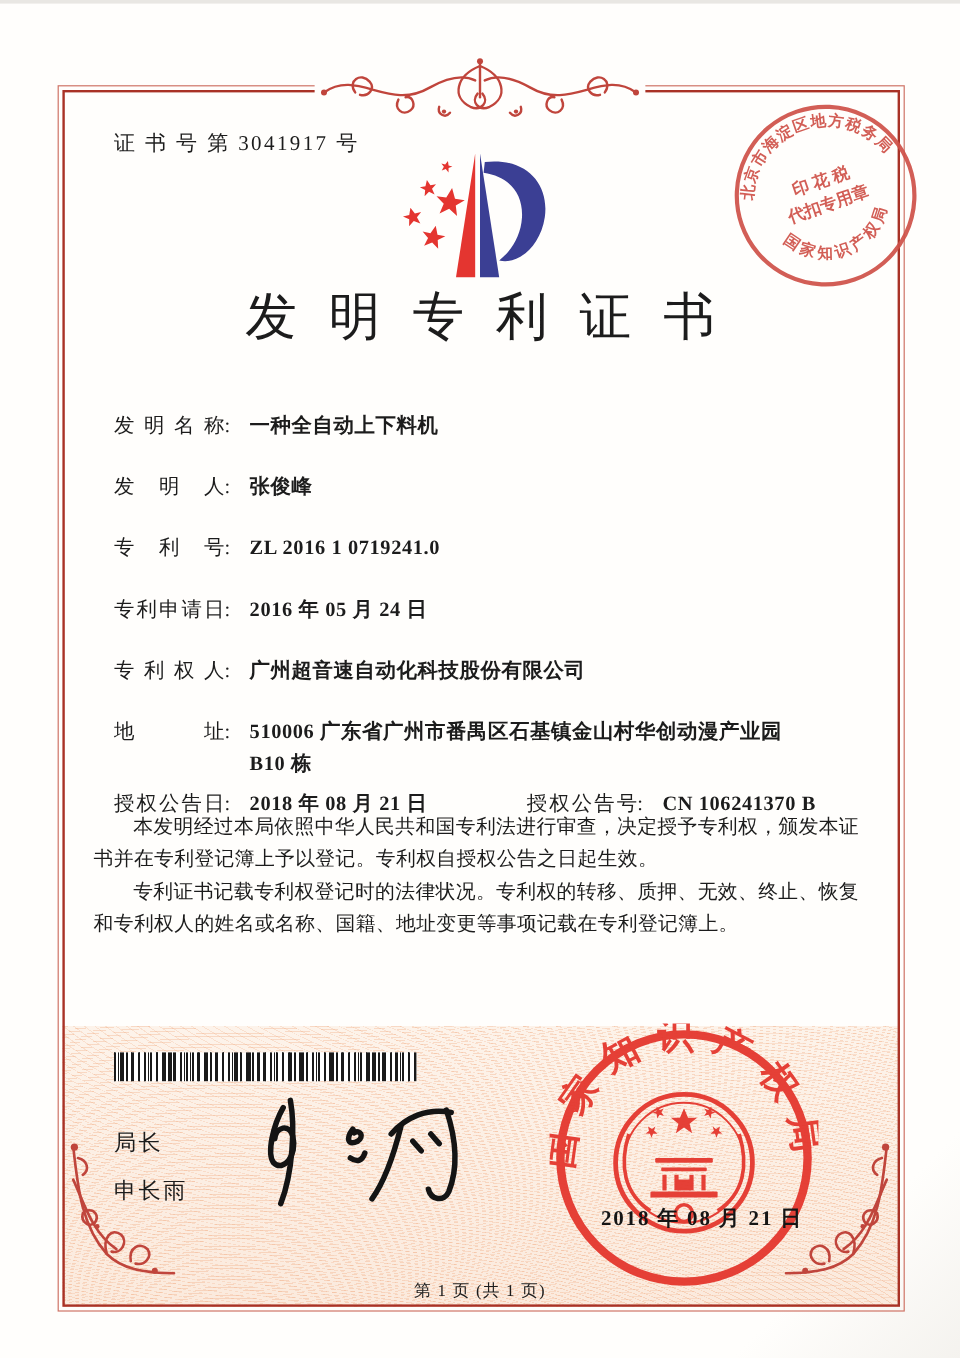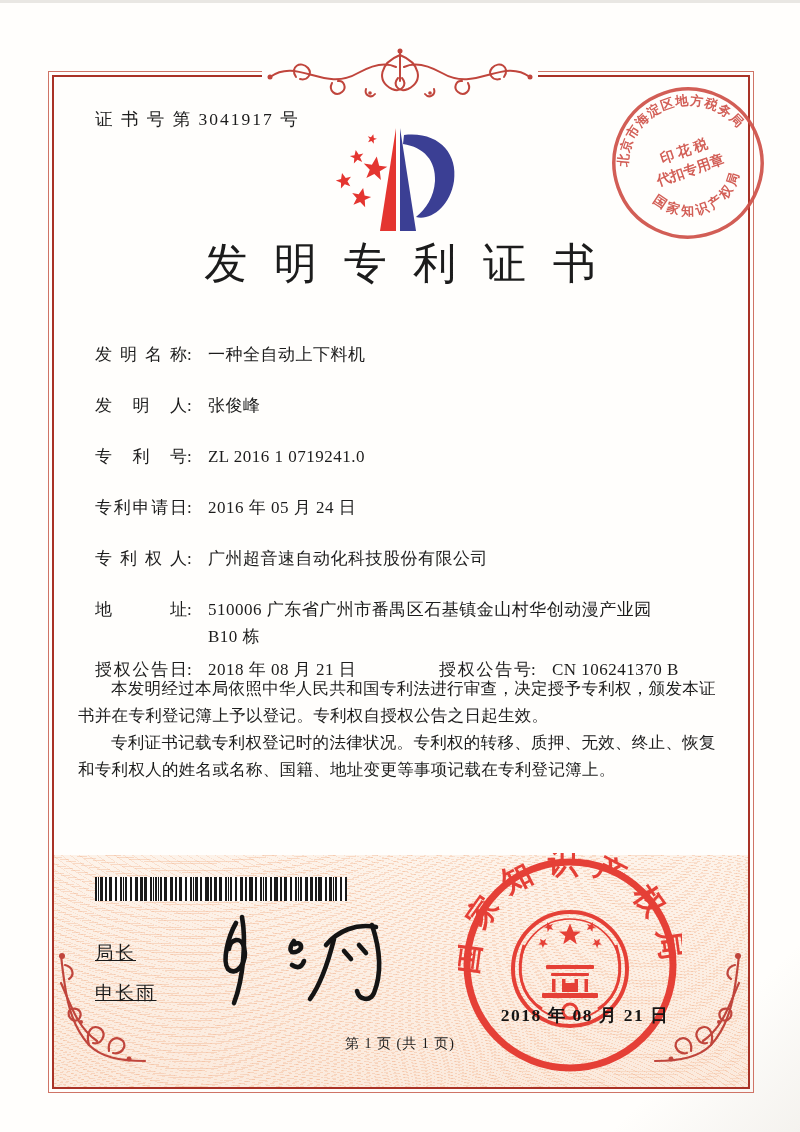--- a/index.html
+++ b/index.html
@@ -29,40 +29,40 @@
   .cert-no{position:absolute;left:95px;top:104px;font-size:17.5px;letter-spacing:2px;z-index:4;}
   .logo{position:absolute;left:330px;top:120px;width:140px;height:114px;z-index:4;}
   .title{position:absolute;left:0;top:232px;width:800px;text-align:center;font-size:43px;font-weight:normal;
          letter-spacing:.62em;text-indent:.62em;z-index:4;}
   .tax-stamp{position:absolute;left:608px;top:80px;width:160px;height:160px;z-index:4;transform:rotate(-19deg);opacity:.92;}
   
   .fields{position:absolute;left:95px;top:338px;width:625px;z-index:4;}
   .f-row{font-size:17px;line-height:27px;margin-bottom:24px;}
   .f-label{display:inline-block;width:92px;text-align:justify;text-align-last:justify;vertical-align:top;white-space:nowrap;}
   .f-colon{vertical-align:top;}
-  .f-value{margin-left:12px;display:inline-block;max-width:478px;vertical-align:top;letter-spacing:.5px;}
+  .f-value{margin-left:12px;display:inline-block;max-width:478px;vertical-align:top;letter-spacing:.5px;font-weight:bold;}
   .f-row.addr{margin-bottom:6px;}
   .grant{position:relative;height:27px;margin-bottom:0;}
   .grant .pair2{position:absolute;left:344px;top:0;white-space:nowrap;}
   
   .body-text{position:absolute;left:78px;top:672px;width:650px;z-index:4;font-size:16.5px;line-height:27px;}
   .body-text p{margin:0;text-indent:2em;letter-spacing:.3px;}
   
   .barcode{position:absolute;left:95px;top:874px;width:252px;height:24px;z-index:4;
     background:
       repeating-linear-gradient(90deg,#191919 0 2px,rgba(0,0,0,0) 2px 5px),
       repeating-linear-gradient(90deg,#191919 0 1px,rgba(0,0,0,0) 1px 7px),
       repeating-linear-gradient(90deg,rgba(0,0,0,0) 0 3px,#191919 3px 4px,rgba(0,0,0,0) 4px 11px),
       #fff;}
-  .signoff{position:absolute;left:95px;top:930px;z-index:4;font-size:18.5px;line-height:40px;letter-spacing:2px;text-decoration:underline;}
+  .signoff{position:absolute;left:95px;top:930px;z-index:4;font-size:18.5px;line-height:40px;letter-spacing:2px;}
   .signature{position:absolute;left:198px;top:908px;width:212px;height:102px;z-index:4;}
   .seal{position:absolute;left:458px;top:850px;width:224px;height:224px;z-index:4;opacity:.95;}
   .seal-date{position:absolute;left:470px;top:1000px;width:230px;z-index:5;font-size:17.5px;font-weight:600;
              letter-spacing:1.5px;color:#151515;text-align:center;}
-  .footer{position:absolute;left:0;top:1032px;width:800px;text-align:center;font-size:14px;letter-spacing:1px;z-index:4;}
+  .footer{position:absolute;left:0;top:1064px;width:800px;text-align:center;font-size:14px;letter-spacing:1px;z-index:4;}
 </style>
 </head>
 <body>
 
 <div class="page">
 
   <div class="waves"></div>
 
   <div class="frame-outer">
     <div class="frame-inner"></div>

